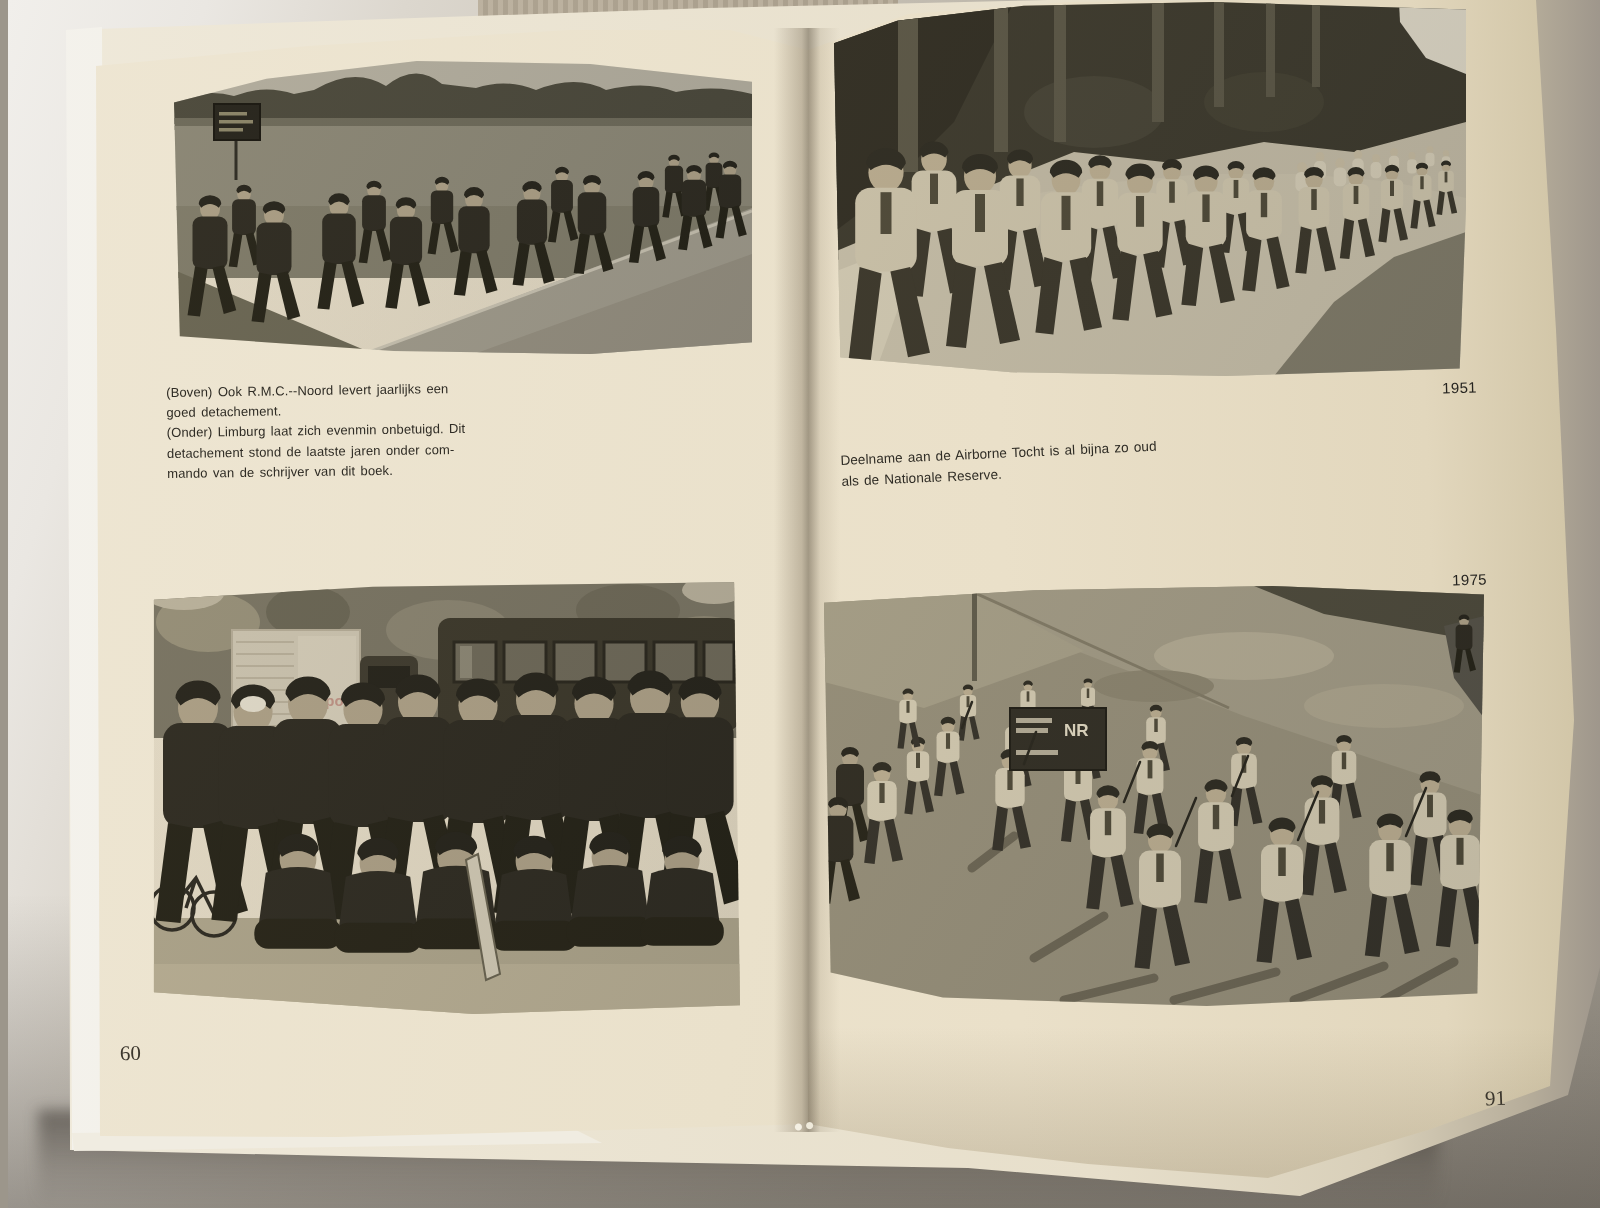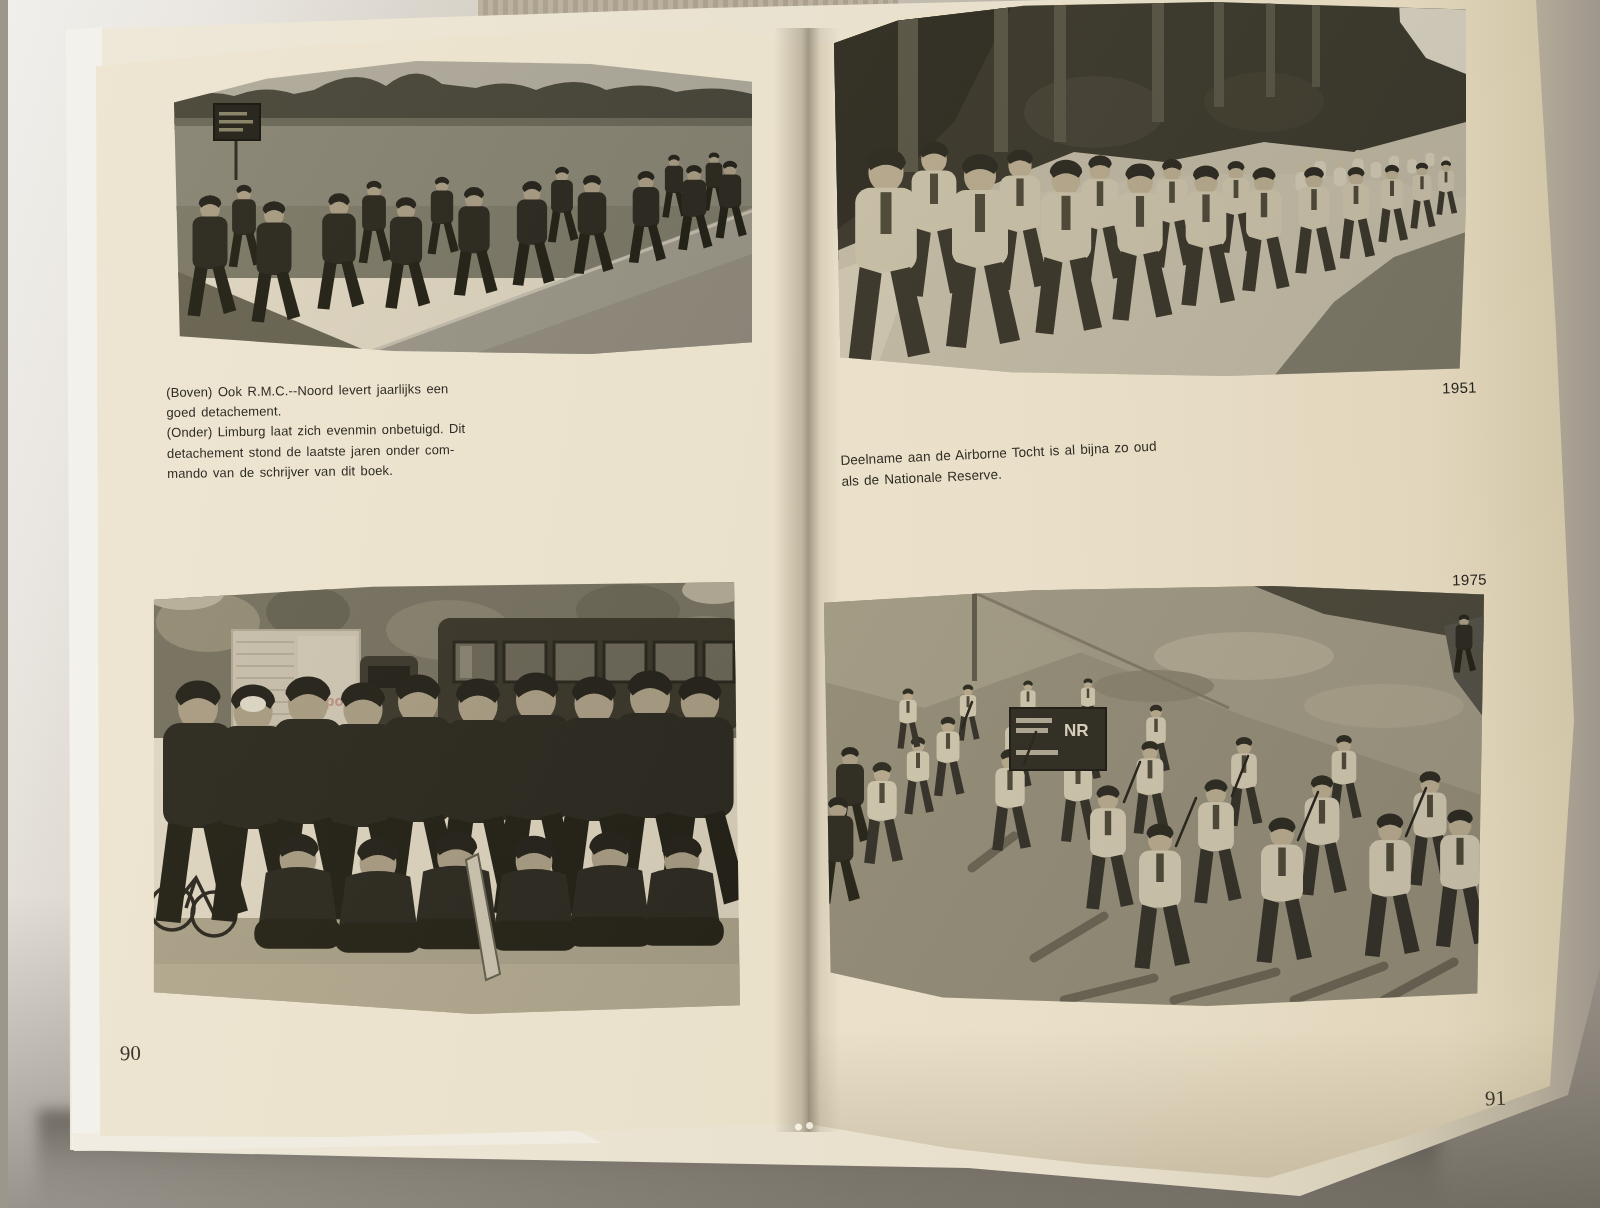--- a/index.html
+++ b/index.html
@@ -412,16 +412,16 @@
   </div>
 
   <div class="abs caption" id="caption-right">
     <div class="cap-line">Deelname aan de Airborne Tocht is al bijna zo oud</div>
     <div class="cap-line">als de Nationale Reserve.</div>
   </div>
 
   <div class="abs year-label" id="year-1951">1951</div>
   <div class="abs year-label" id="year-1975">1975</div>
 
-  <div class="abs page-number" id="pagenum-90">90</div>
+  <div class="abs page-number" id="pagenum-90">60</div>
   <div class="abs page-number" id="pagenum-91">91</div>
 
 </div>
 
 </body></html>

